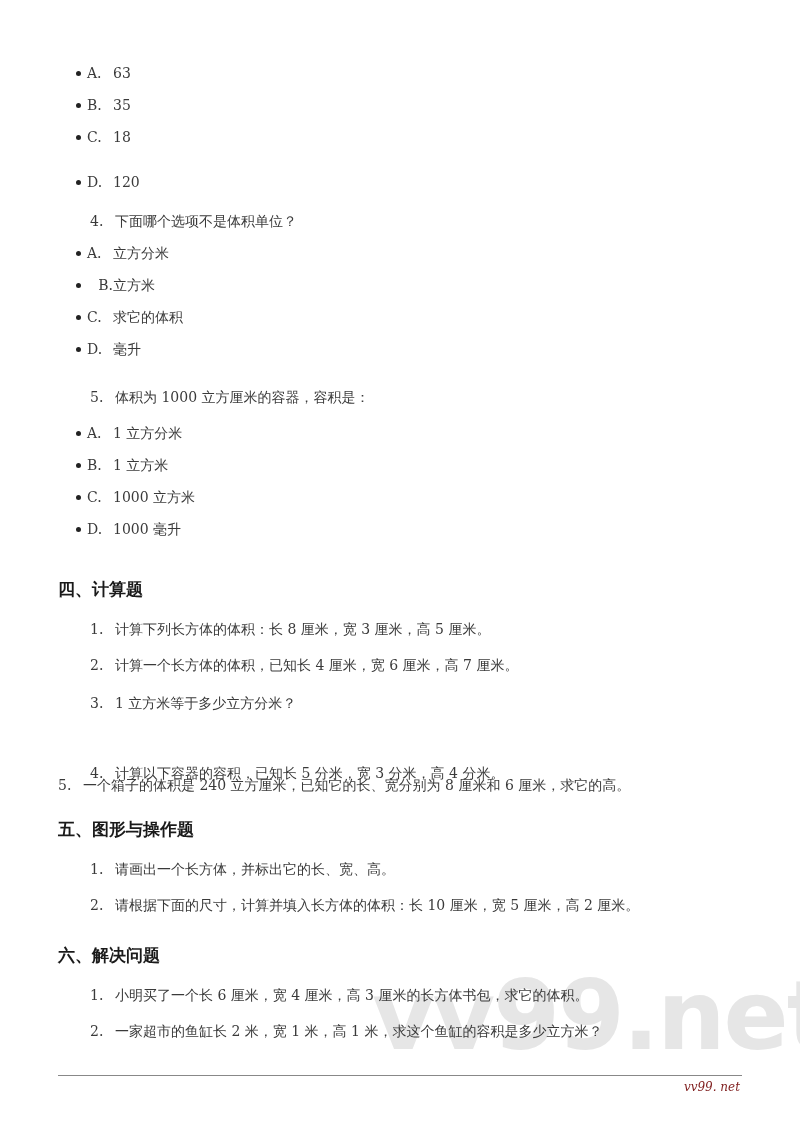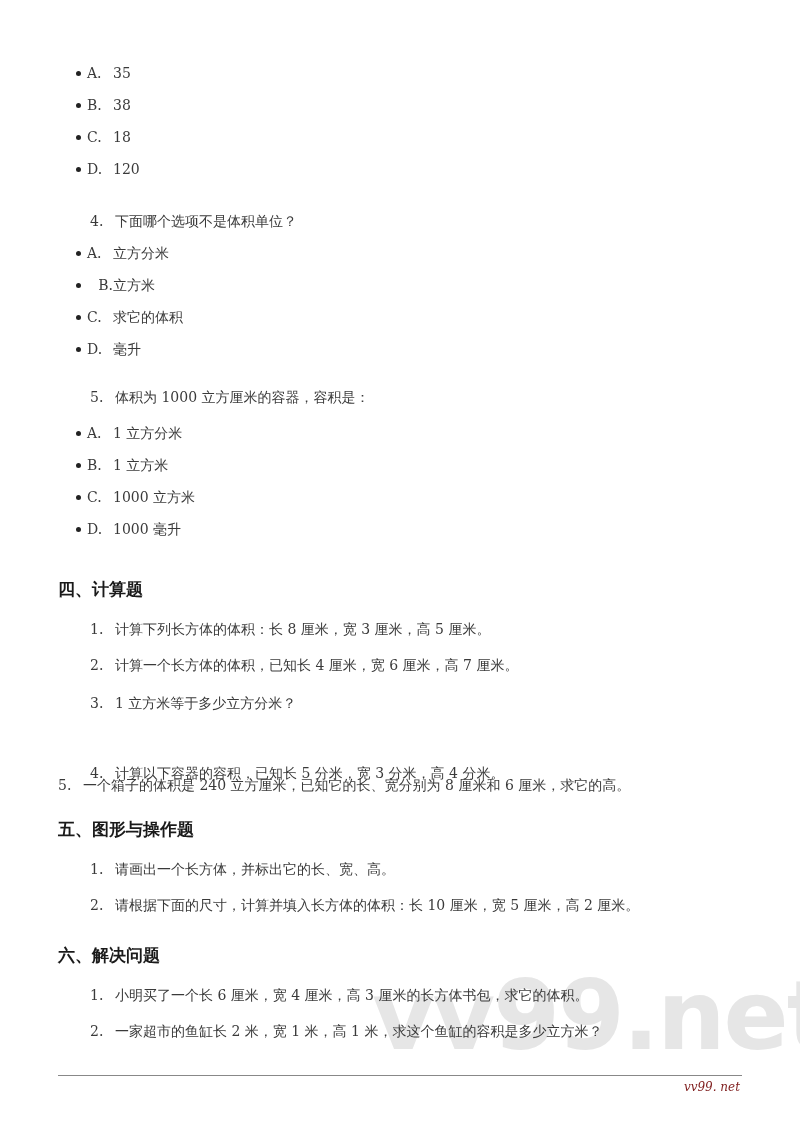--- a/index.html
+++ b/index.html
@@ -107,29 +107,29 @@
 </head>
 <body>
 
 <div class="page">
 
   <div class="watermark">vv99.net</div>
 
   <div class="content">
 
     <div class="line bullet-item" style="top:64px;">
-      <span class="bullet-dot"></span><span class="opt-letter">A.</span><span>35</span>
+      <span class="bullet-dot"></span><span class="opt-letter">A.</span><span>63</span>
     </div>
     <div class="line bullet-item" style="top:96px;">
-      <span class="bullet-dot"></span><span class="opt-letter">B.</span><span>38</span>
+      <span class="bullet-dot"></span><span class="opt-letter">B.</span><span>35</span>
     </div>
     <div class="line bullet-item" style="top:128px;">
       <span class="bullet-dot"></span><span class="opt-letter">C.</span><span>18</span>
     </div>
-    <div class="line bullet-item" style="top:160px;">
+    <div class="line bullet-item" style="top:173px;">
       <span class="bullet-dot"></span><span class="opt-letter">D.</span><span>120</span>
     </div>
 
     <div class="line q-item" style="top:212px;">
       <span class="q-num">4.</span><span>下面哪个选项不是体积单位？</span>
     </div>
     <div class="line bullet-item" style="top:244px;">
       <span class="bullet-dot"></span><span class="opt-letter">A.</span><span>立方分米</span>
     </div>
     <div class="line bullet-item" style="top:276px;text-align:right;">

